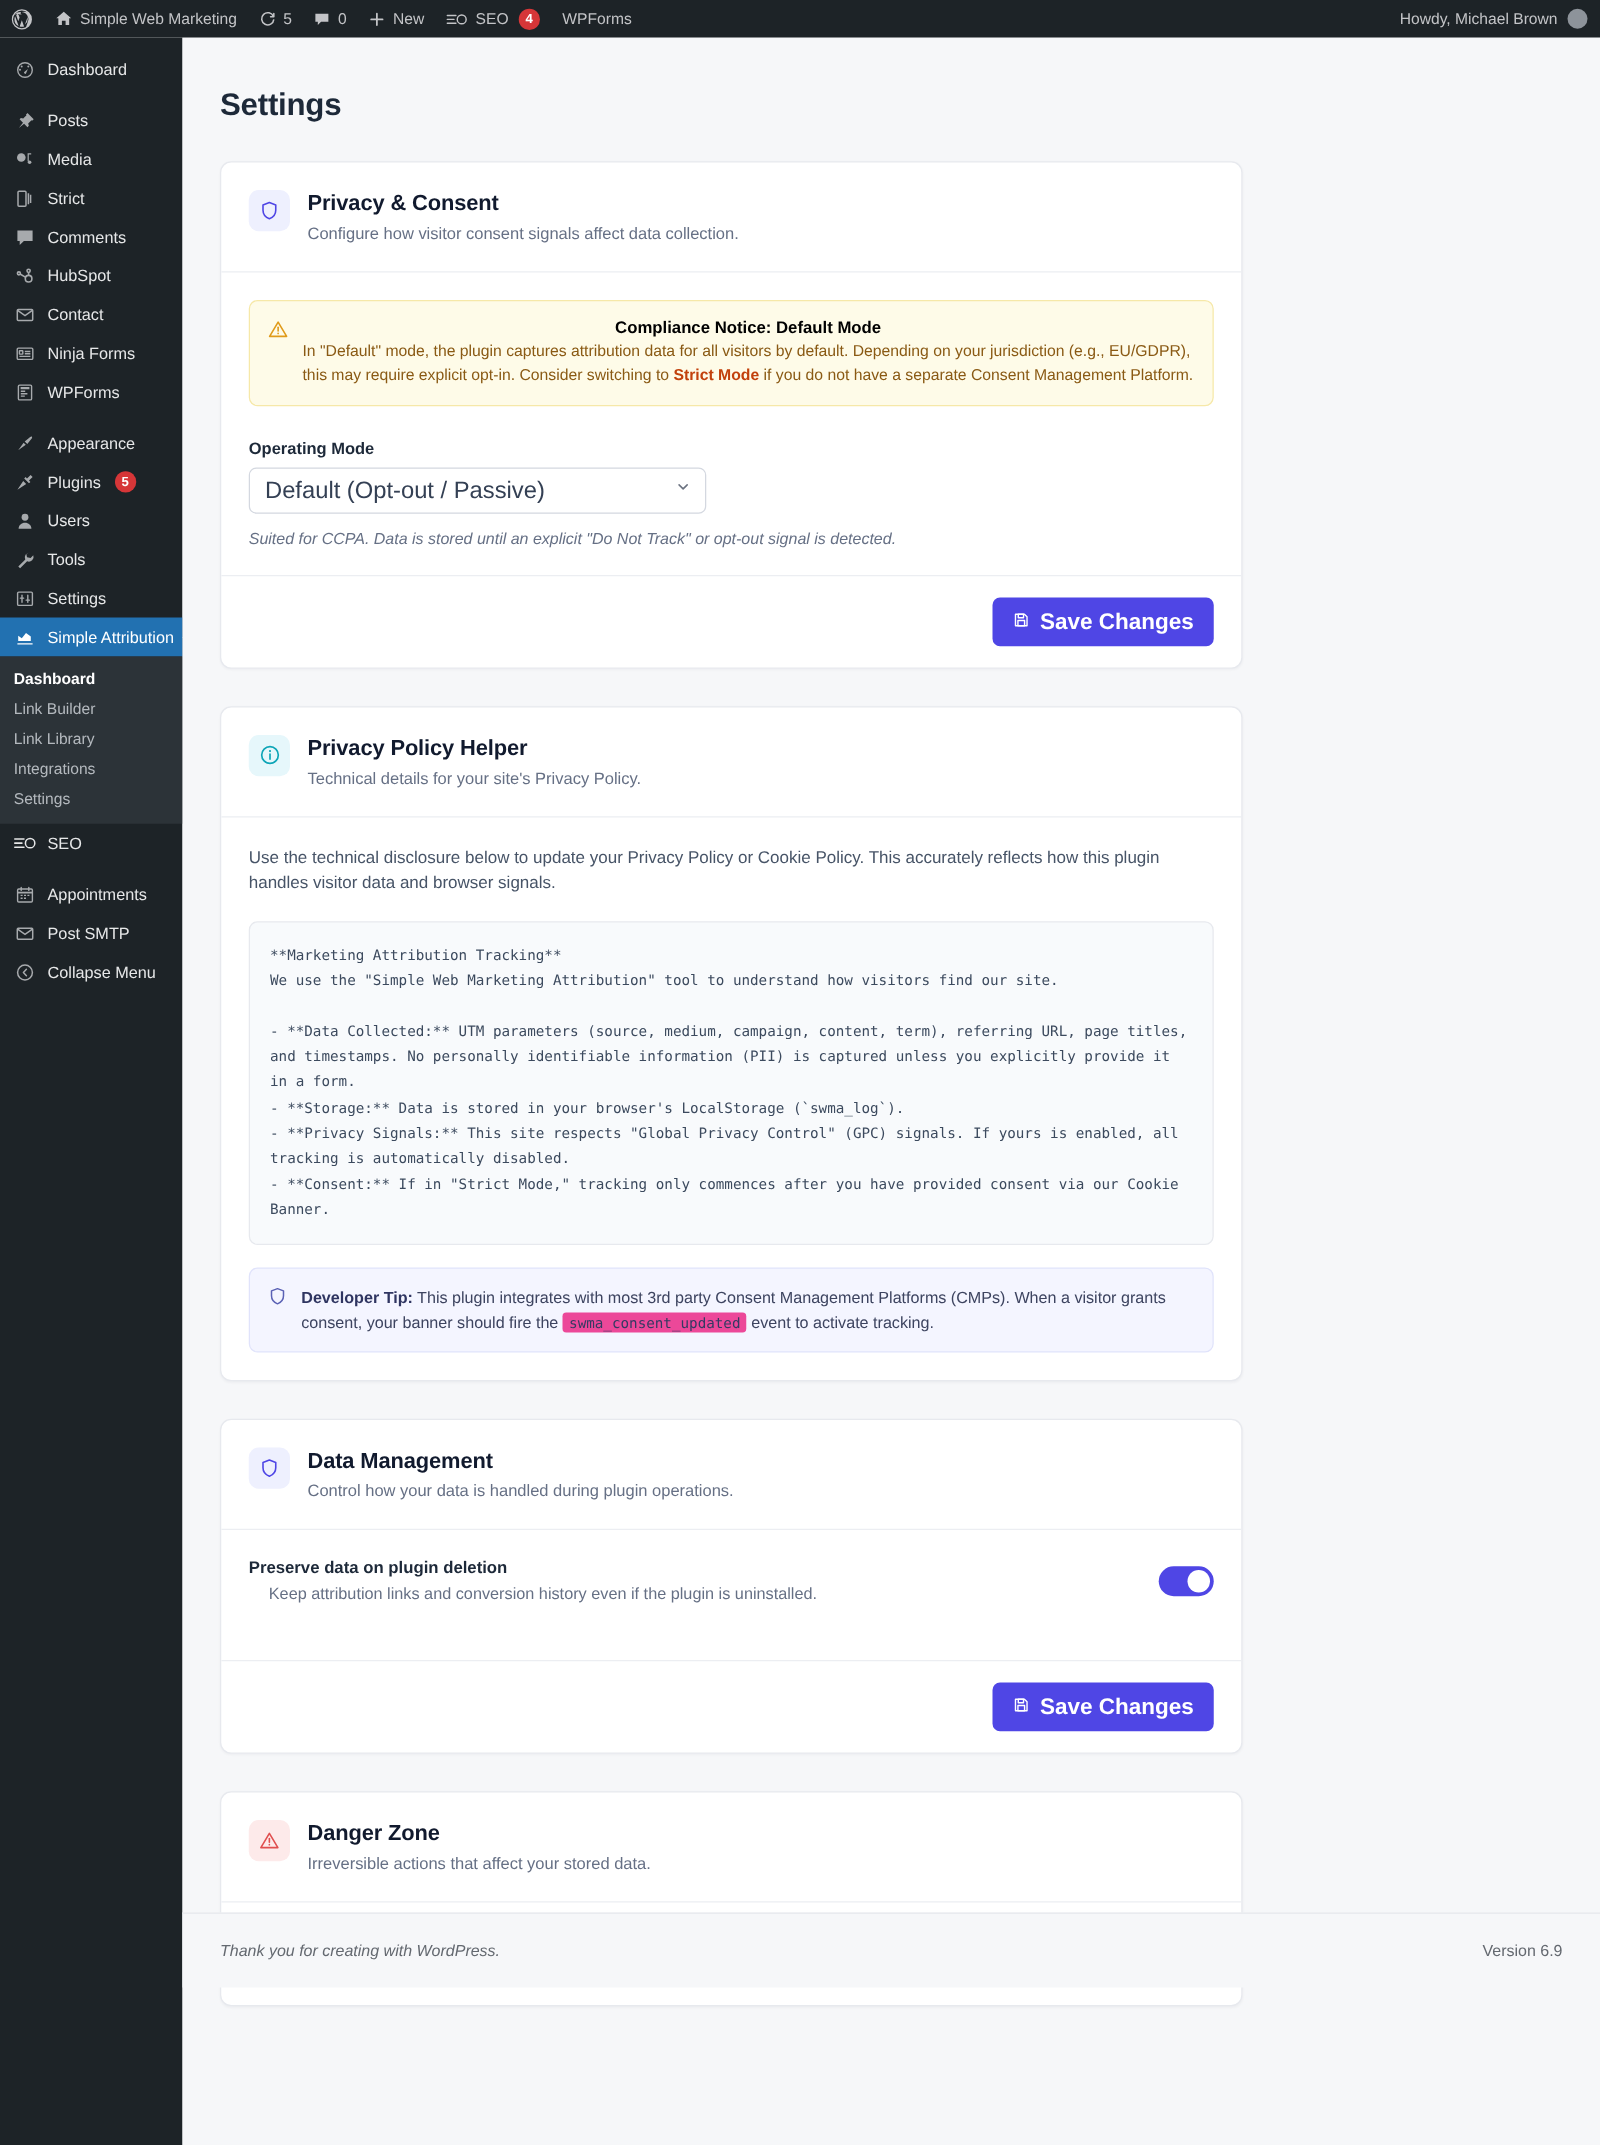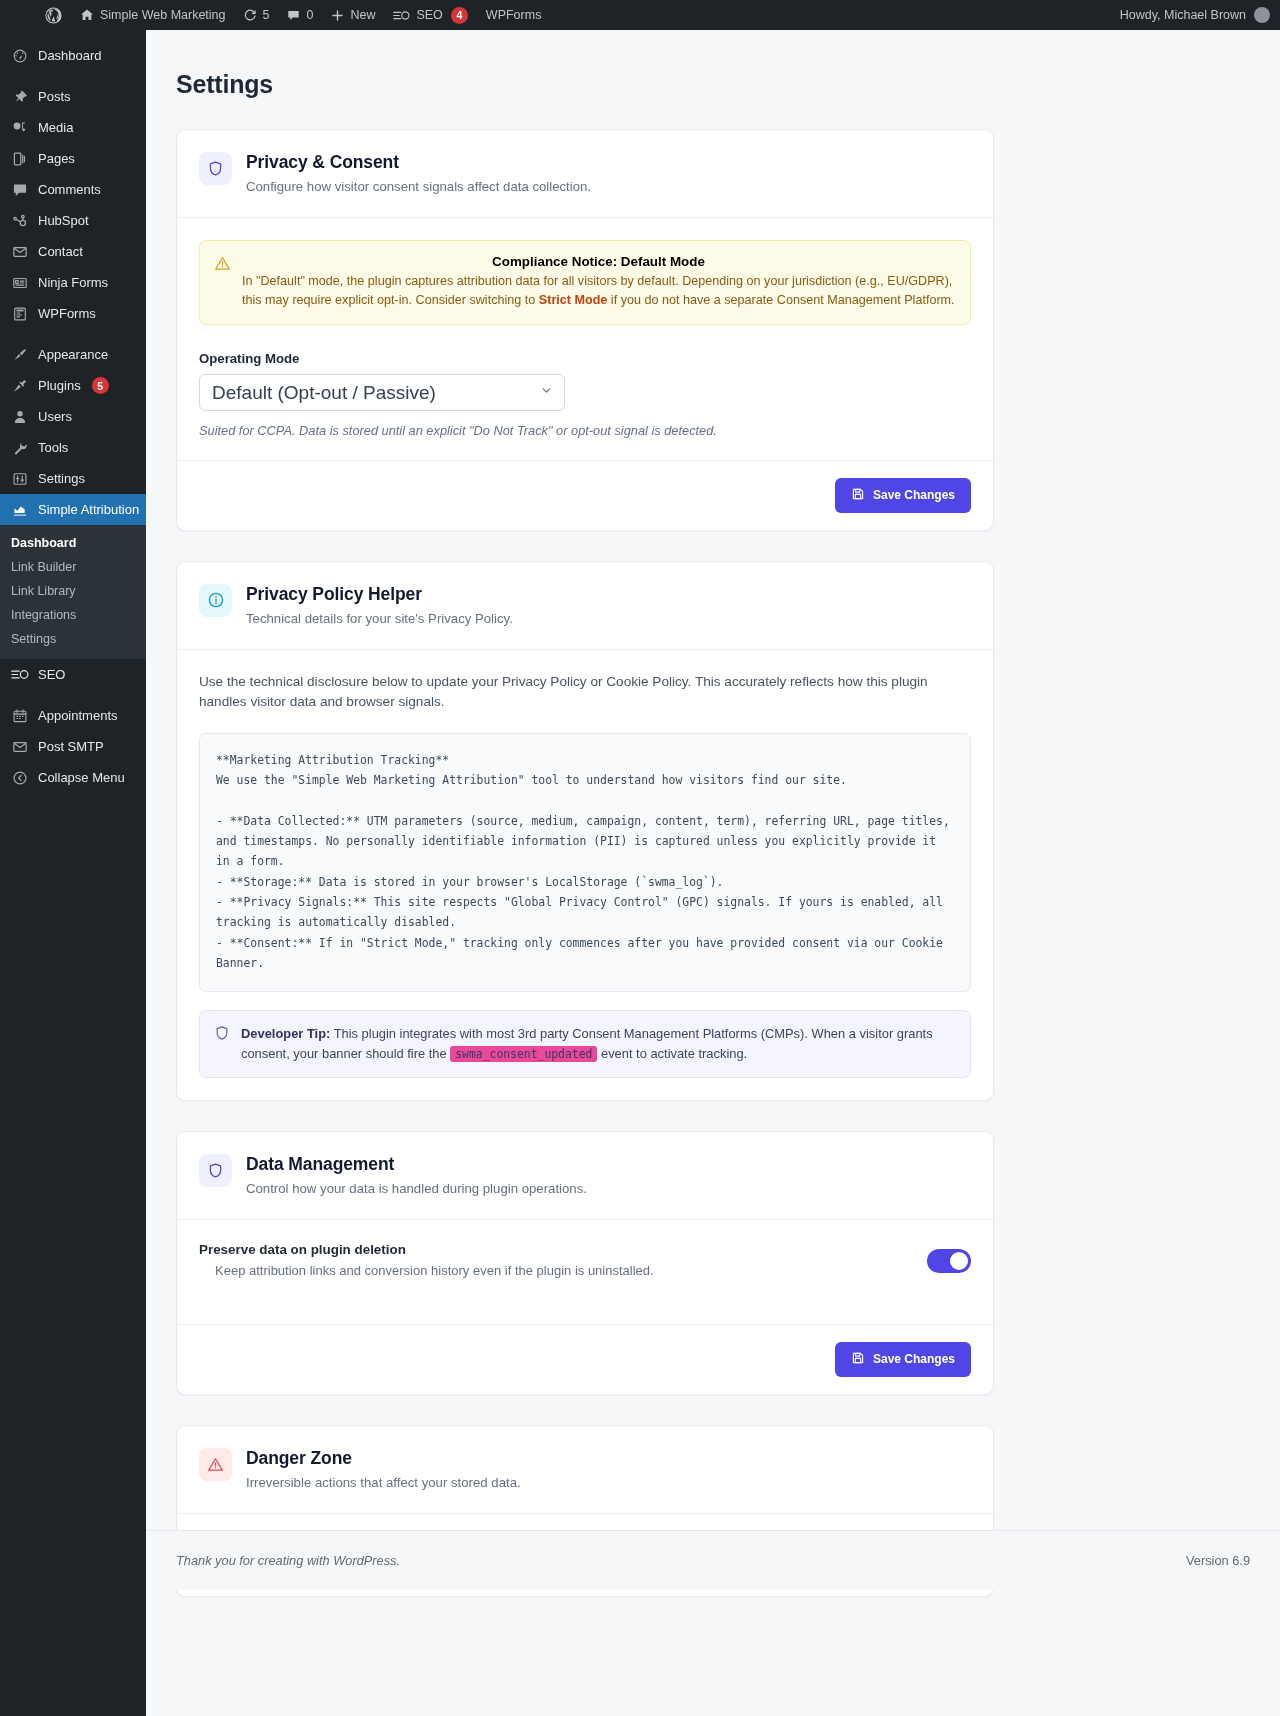--- a/index.html
+++ b/index.html
@@ -13,21 +13,20 @@
 
   
   #adminbar {
     position: absolute; top: 0; left: 0;
     width: 1280px; height: 30px;
     background: #1d2327;
     color: #c3c4c7;
     display: flex; align-items: center;
     font-size: 12.5px;
     z-index: 50;
-    padding-left: 36px;
   }
   .ab-item {
     display: flex; align-items: center; gap: 6px;
     height: 30px; padding: 0 9px;
     color: #c3c4c7; white-space: nowrap;
   }
   .ab-item svg { display: block; }
   .ab-right { margin-left: auto; display: flex; align-items: center; padding-right: 10px; }
   .ab-avatar {
     width: 16px; height: 16px; border-radius: 50%;
@@ -161,21 +160,21 @@
     display: flex; justify-content: flex-end;
     margin-top: 22px;
   }
   .card-footer.nomargin { margin-top: 0; }
   .btn-primary {
     display: inline-flex; align-items: center; gap: 8px;
     background: #4f46e5; color: #fff;
     border: none; border-radius: 6px;
     padding: 9px 16px;
     font-family: "Liberation Sans", sans-serif;
-    font-size: 12px; font-weight: 700;
+    font-size: 18px; font-weight: 700;
     cursor: pointer;
   }
   .btn-danger {
     display: inline-flex; align-items: center; gap: 8px;
     background: #fff; color: #d92d20;
     border: 1px solid #f3c2bd; border-radius: 6px;
     padding: 8px 14px;
     font-family: "Liberation Sans", sans-serif;
     font-size: 13.2px; font-weight: 600;
     cursor: pointer;
@@ -342,21 +341,21 @@
   </div>
 
   <div class="menu-item">
     <span class="mi-ico">
       <svg width="16" height="16" viewBox="0 0 20 20" fill="none" stroke="#a7aaad" stroke-width="1.5">
           <rect x="3" y="2.6" width="8" height="14.8" rx="1"></rect>
           <path d="M13.4 4.6v11"></path>
           <path d="M15.6 6v8.2"></path>
         </svg>
     </span>
-    <span>Pages</span>
+    <span>Strict</span>
   </div>
 
   <div class="menu-item">
     <span class="mi-ico">
       <svg width="16" height="16" viewBox="0 0 20 20" fill="#a7aaad">
           <path d="M2.4 3h15.2v10.4H8.9l-4.2 4v-4H2.4Z"></path>
         </svg>
     </span>
     <span>Comments</span>
   </div>

